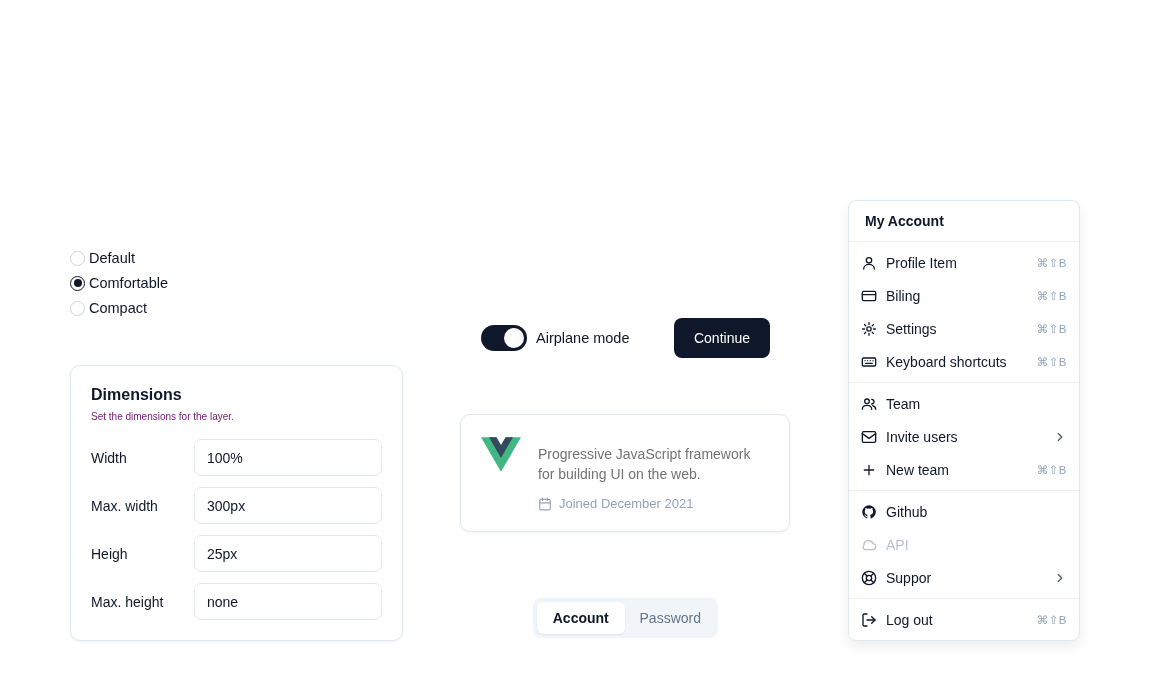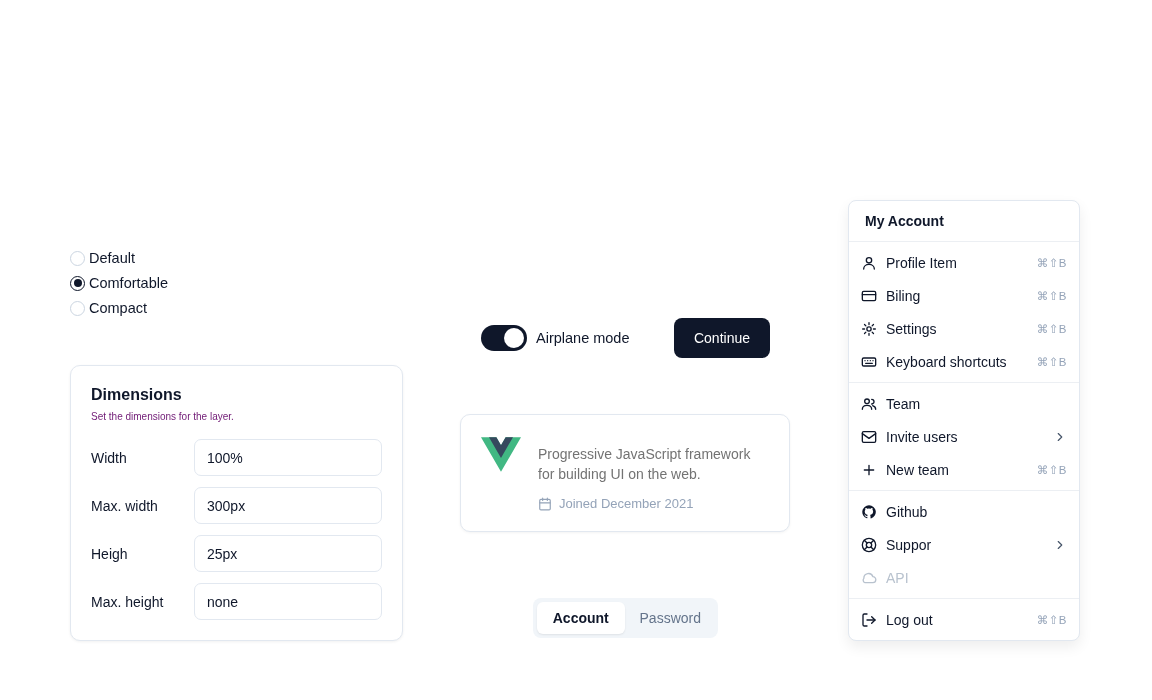--- a/index.html
+++ b/index.html
@@ -226,43 +226,43 @@
 
     <div class="menu-group">
       <div class="menu-item">
         <span class="mi-icon">
           <svg viewBox="0 0 24 24" fill="currentColor">
               <path d="M12 2a10 10 0 0 0-3.2 19.5c.5.1.7-.2.7-.5v-1.8c-2.8.6-3.4-1.2-3.4-1.2-.5-1.2-1.1-1.5-1.1-1.5-.9-.6.1-.6.1-.6 1 .1 1.5 1 1.5 1 .9 1.5 2.4 1.1 3 .8.1-.6.4-1.1.6-1.3-2.2-.3-4.6-1.1-4.6-5 0-1.1.4-2 1-2.7-.1-.3-.4-1.3.1-2.7 0 0 .8-.3 2.7 1a9.4 9.4 0 0 1 5 0c1.9-1.3 2.7-1 2.7-1 .5 1.4.2 2.4.1 2.7.6.7 1 1.6 1 2.7 0 3.9-2.4 4.7-4.6 5 .4.3.7.9.7 1.9v2.8c0 .3.2.6.7.5A10 10 0 0 0 12 2z"></path>
             </svg>
         </span>
         <span class="mi-label">Github</span>
       </div>
+      <div class="menu-item disabled">
+        <span class="mi-icon">
+          <svg class="stroke-ic" viewBox="0 0 24 24">
+              <path d="M17.5 19a4.5 4.5 0 0 0 .4-9A7 7 0 0 0 4.3 12.5 4 4 0 0 0 6 19z"></path>
+            </svg>
+        </span>
+        <span class="mi-label">API</span>
+      </div>
       <div class="menu-item">
         <span class="mi-icon">
           <svg class="stroke-ic" viewBox="0 0 24 24">
               <circle cx="12" cy="12" r="10"></circle>
               <circle cx="12" cy="12" r="4"></circle>
               <path d="M4.9 4.9l4.2 4.2M14.9 14.9l4.2 4.2M14.9 9.1l4.2-4.2M4.9 19.1l4.2-4.2"></path>
             </svg>
         </span>
         <span class="mi-label">Suppor</span>
         <span class="mi-chevron">
           <svg class="stroke-ic" viewBox="0 0 24 24">
               <path d="M9 6l6 6-6 6"></path>
             </svg>
         </span>
       </div>
-      <div class="menu-item disabled">
-        <span class="mi-icon">
-          <svg class="stroke-ic" viewBox="0 0 24 24">
-              <path d="M17.5 19a4.5 4.5 0 0 0 .4-9A7 7 0 0 0 4.3 12.5 4 4 0 0 0 6 19z"></path>
-            </svg>
-        </span>
-        <span class="mi-label">API</span>
-      </div>
     </div>
 
     <div class="menu-sep"></div>
 
     <div class="menu-group">
       <div class="menu-item">
         <span class="mi-icon">
           <svg class="stroke-ic" viewBox="0 0 24 24">
               <path d="M9 21H5a2 2 0 0 1-2-2V5a2 2 0 0 1 2-2h4"></path>
               <path d="M16 17l5-5-5-5"></path>

